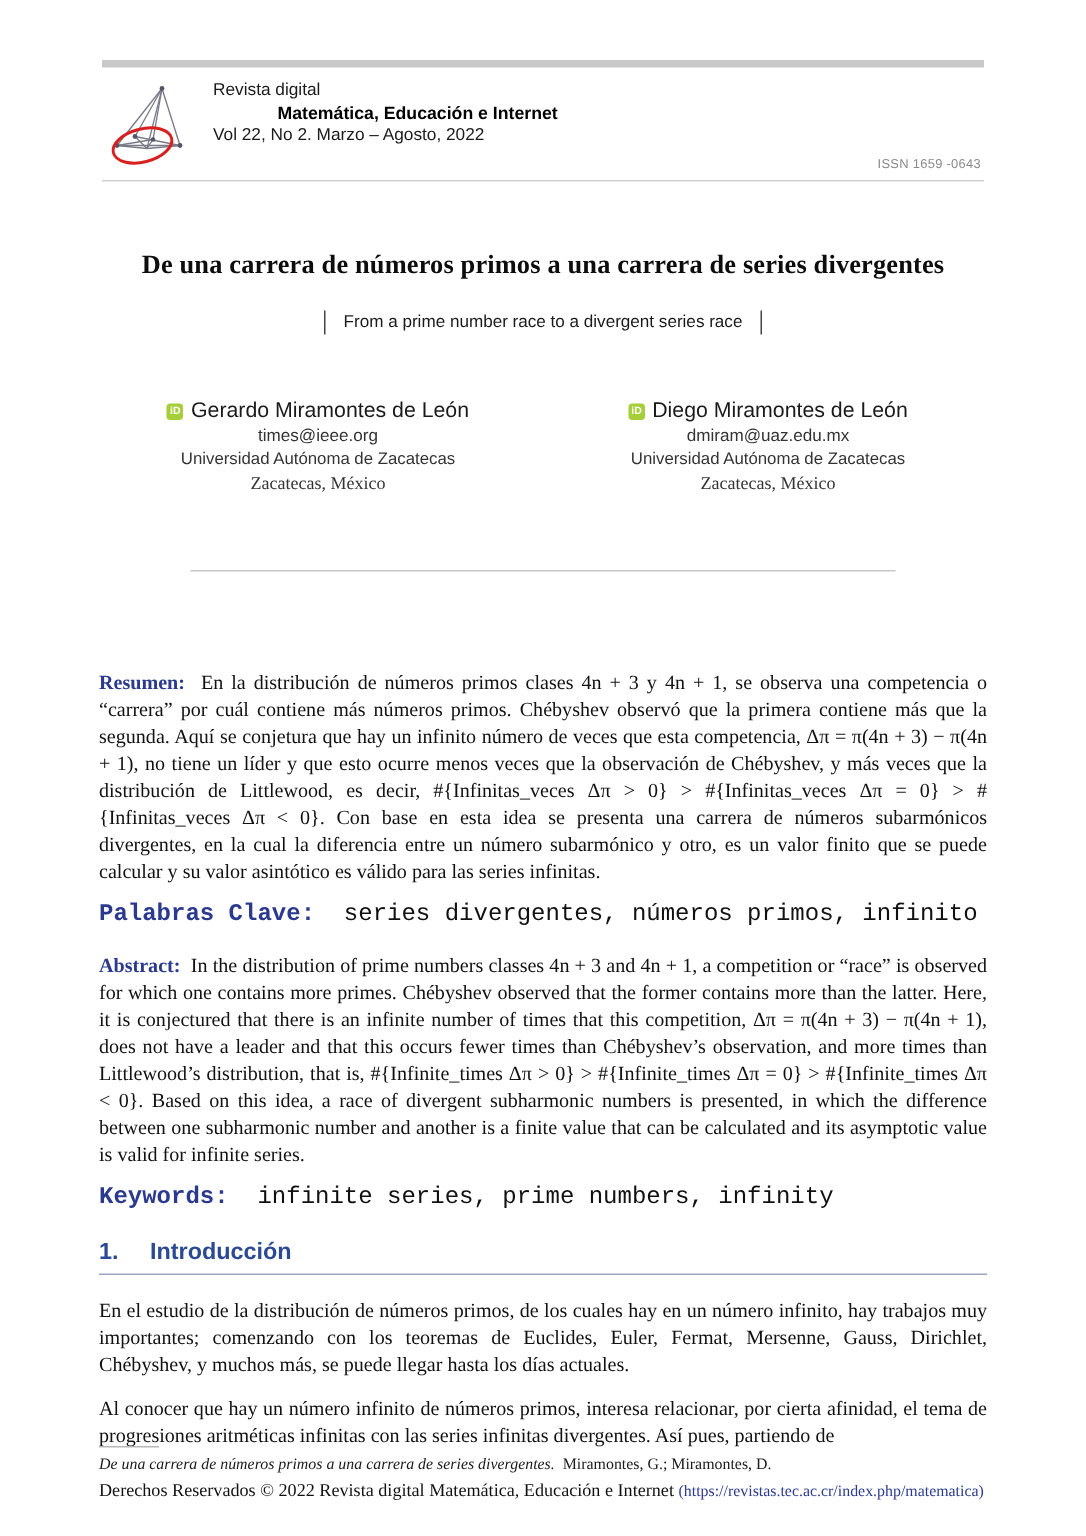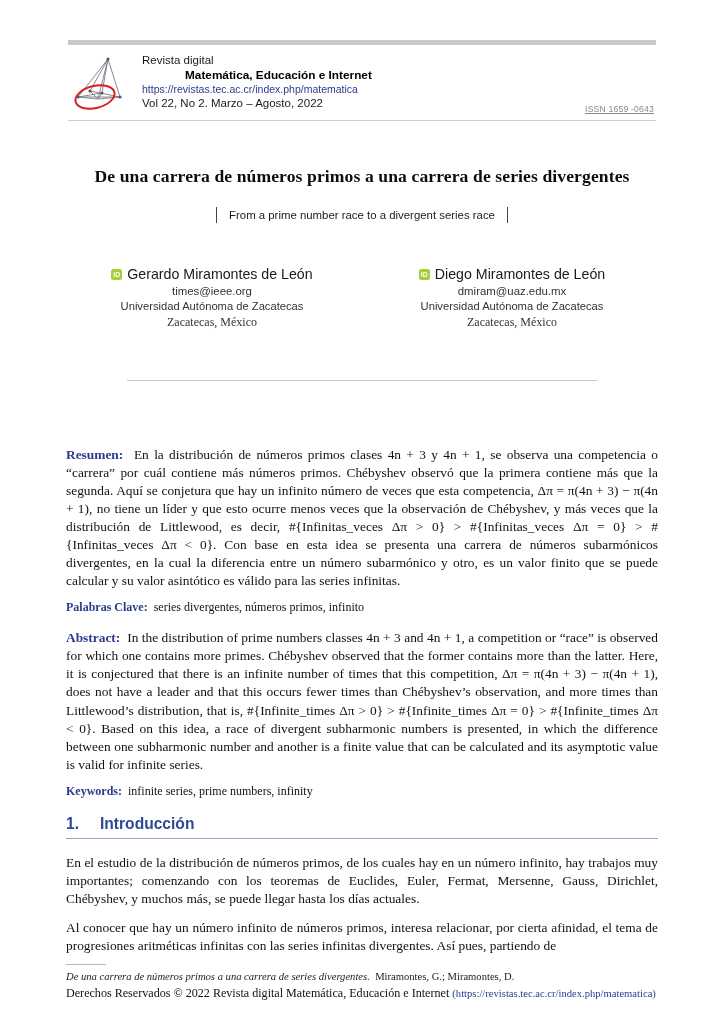--- a/index.html
+++ b/index.html
@@ -75,21 +75,20 @@
     color: #1a1a1a;
   }
   .issn {
     position: absolute;
     right: 2px;
     bottom: 3px;
     font-family: "Liberation Sans", sans-serif;
     font-size: 8.6px;
     color: #8a8a8a;
     letter-spacing: 0.2px;
-    text-decoration: underline;
   }
   .masthead-rule {
     height: 1px;
     background: #cfcfcf;
     width: 100%;
     margin-top: 3px;
   }
 
   
   .title {
@@ -212,22 +211,22 @@
     color: #111111;
     margin: 0 0 11px 0;
     hyphens: none;
   }
   .para.tight { margin-bottom: 9px; }
   .lbl {
     font-weight: bold;
     color: #2b3a8f;
   }
   .kw-para {
-    font-family: Liberation Serif, serif;
-    font-size: 12px;
+    font-family: Liberation Mono, monospace;
+    font-size: 16px;
     line-height: 1.345;
     color: #111111;
     margin: 0 0 14px 0;
     text-align: left;
   }
 
   
   .section-head {
     margin: 16px 0 0 0;
     font-family: "Liberation Sans", sans-serif;
@@ -308,21 +307,20 @@
             <circle cx="22" cy="38" r="1.6"></circle>
             <circle cx="34" cy="40" r="1.5"></circle>
           </g>
           <ellipse cx="27" cy="44" rx="20" ry="11" transform="rotate(-14 27 44)" fill="none" stroke="#d92020" stroke-width="2"></ellipse>
         </svg>
       </div>
 
       <div class="masthead-text">
         <div class="mh-line1">Revista digital</div>
         <div class="mh-line2">Matemática, Educación e Internet</div>
-        <div class="mh-line3">https://revistas.tec.ac.cr/index.php/matematica</div>
         <div class="mh-line4">Vol 22, No 2.  Marzo – Agosto, 2022</div>
       </div>
 
       <div class="issn">ISSN 1659 -0643</div>
     </div>
     <div class="masthead-rule"></div>
   </div>
 
   <div class="title">De una carrera de números primos a una carrera de series divergentes</div>
 

